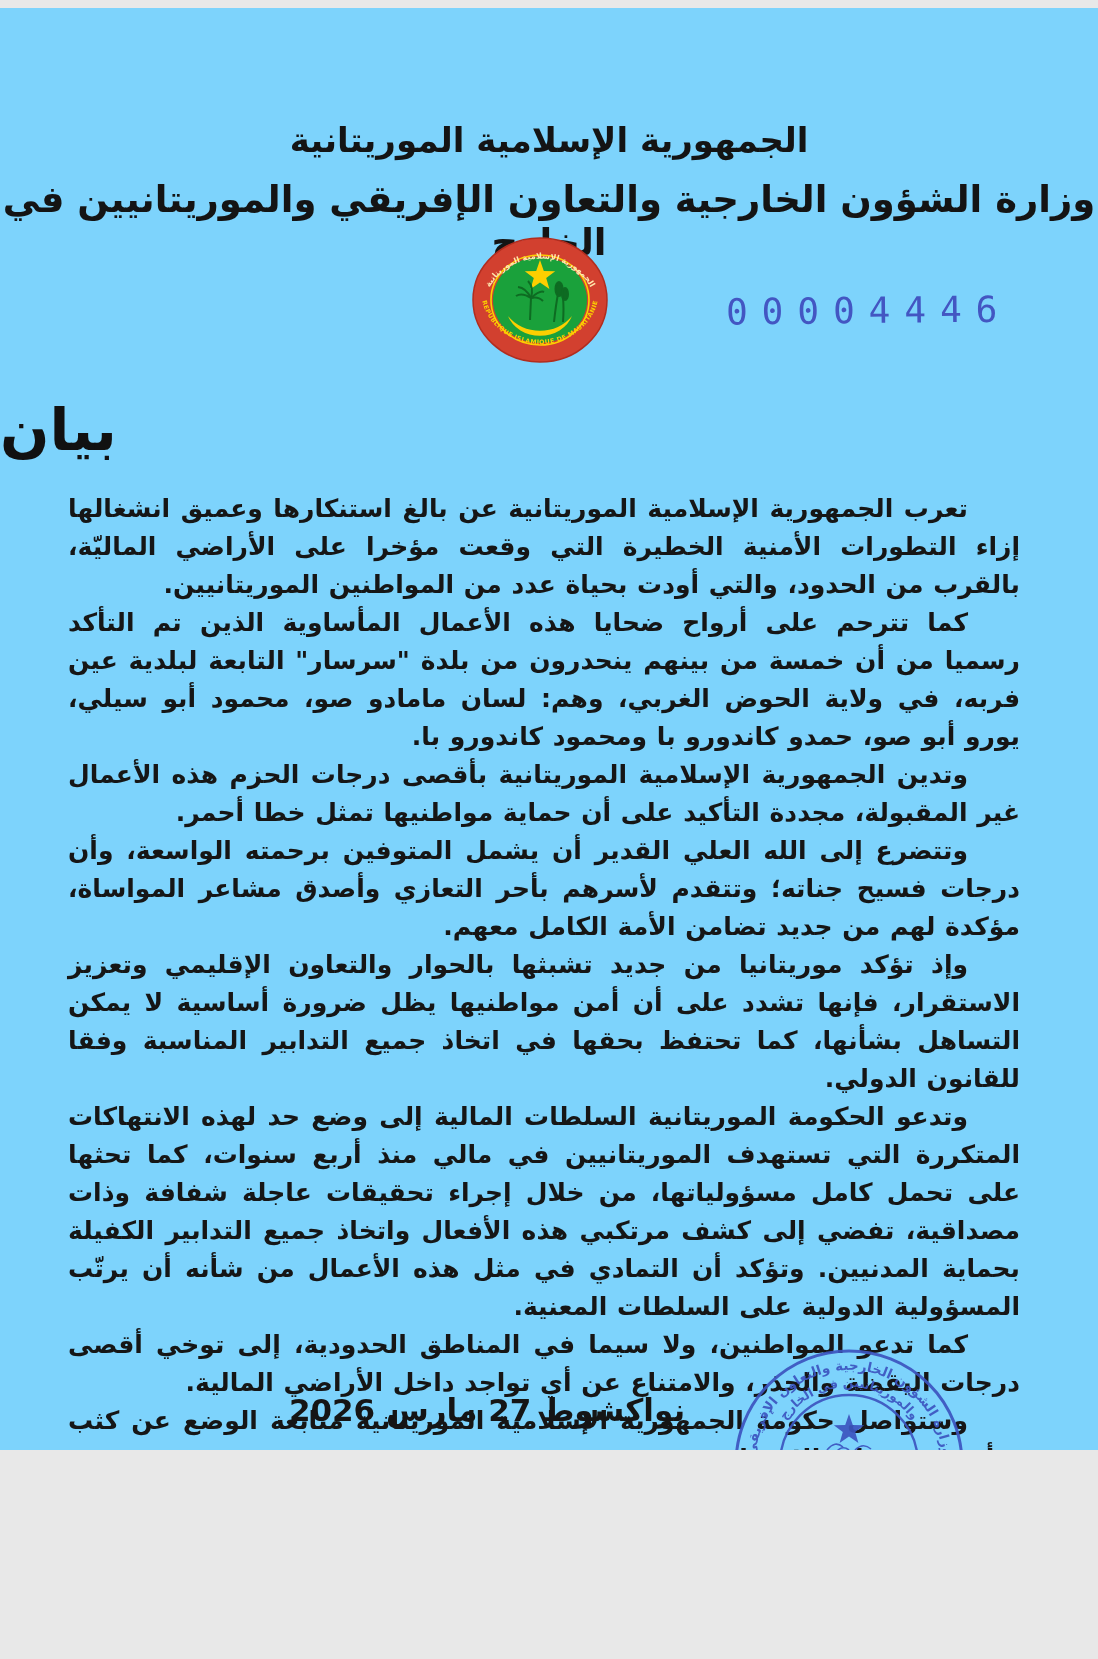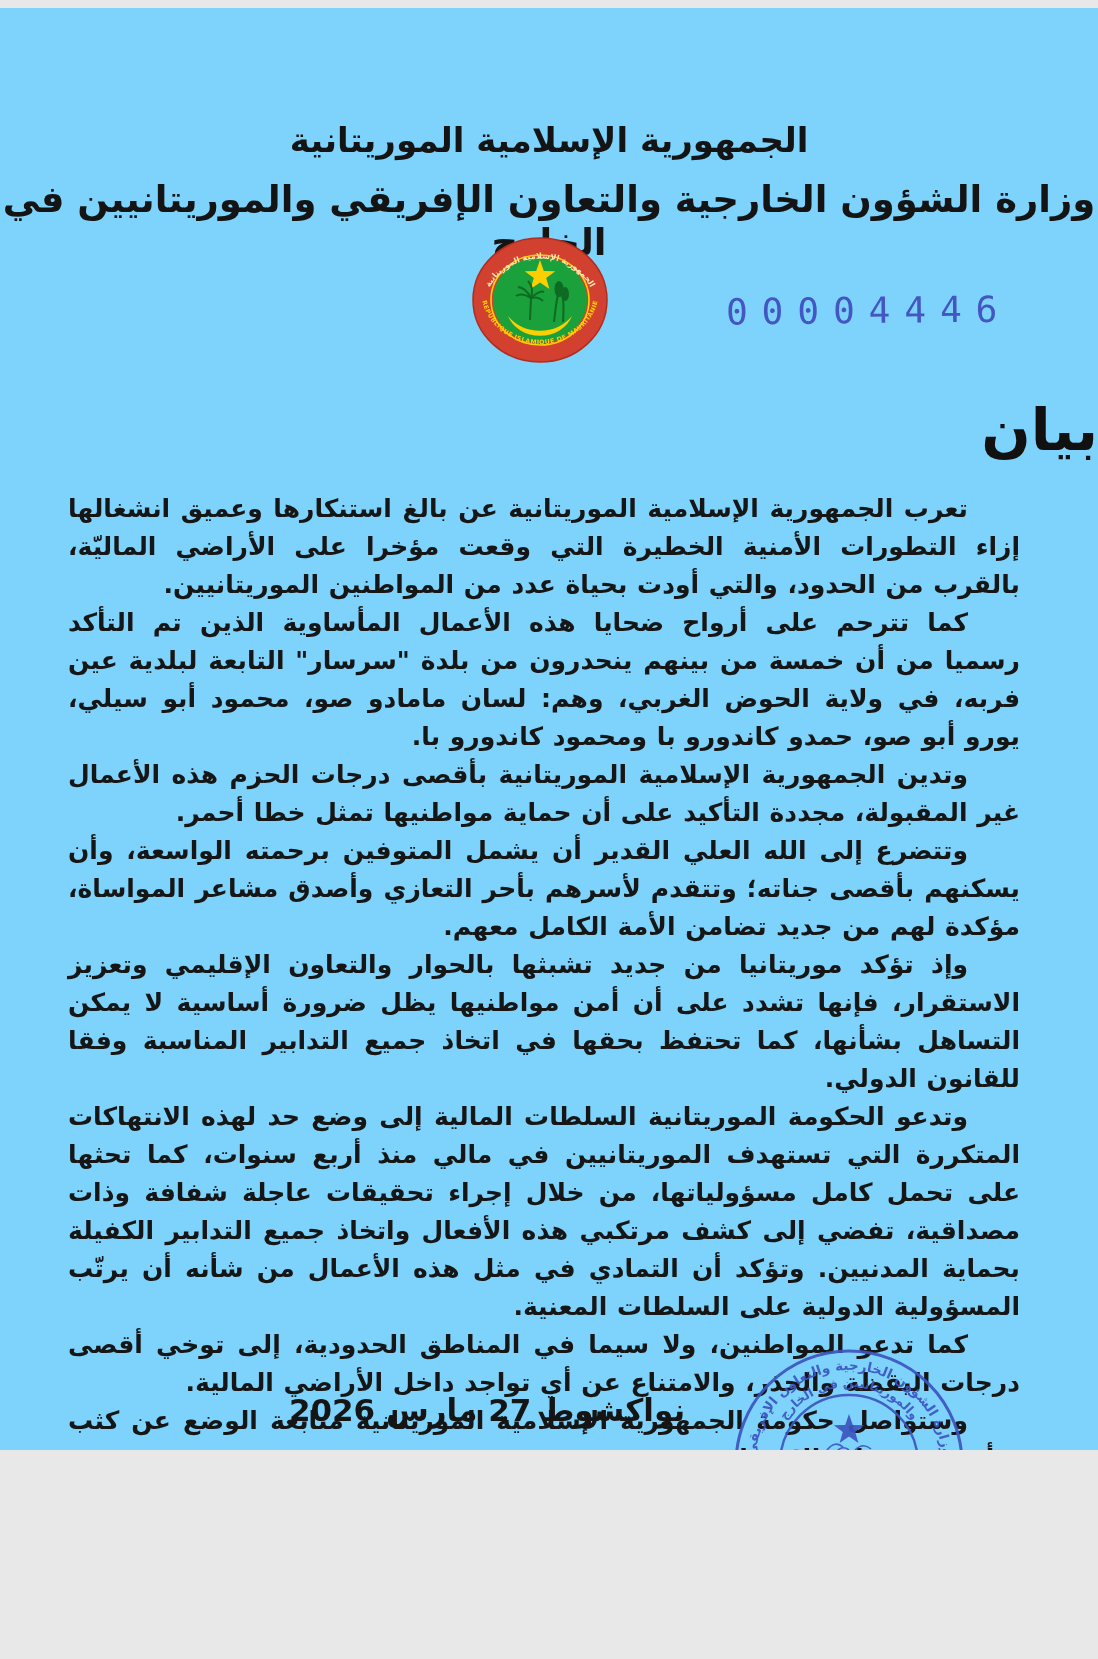--- a/index.html
+++ b/index.html
@@ -21,21 +21,21 @@
   .hdr2{top:170px;font-size:37px;letter-spacing:-0.5px;}
   .emblem{position:absolute;left:468px;top:226px;}
   .refnum{
     position:absolute;left:726px;top:282px;
     font-family:"DejaVu Sans Mono",monospace;
     font-size:36px;color:#4356c2;letter-spacing:14px;
     transform:rotate(-0.6deg);
   }
   .doc-title{
     position:absolute;left:0;top:388px;width:100%;
-    text-align:right;direction:rtl;
+    text-align:left;direction:rtl;
     font-size:58px;font-weight:bold;color:#111;
   }
   .body-text{
     position:absolute;left:68px;right:78px;top:482px;
     direction:rtl;
   }
   .body-text p{
     margin:0;
     text-indent:52px;
     text-align:justify;
@@ -99,21 +99,21 @@
   </div>
 
   <div class="refnum">00004446</div>
 
   <div class="doc-title">بيان</div>
 
   <div class="body-text">
     <p>تعرب الجمهورية الإسلامية الموريتانية عن بالغ استنكارها وعميق انشغالها إزاء التطورات الأمنية الخطيرة التي وقعت مؤخرا على الأراضي الماليّة، بالقرب من الحدود، والتي أودت بحياة عدد من المواطنين الموريتانيين.</p>
     <p>كما تترحم على أرواح ضحايا هذه الأعمال المأساوية الذين تم التأكد رسميا من أن خمسة من بينهم ينحدرون من بلدة "سرسار" التابعة لبلدية عين فربه، في ولاية الحوض الغربي، وهم: لسان مامادو صو، محمود أبو سيلي، يورو أبو صو، حمدو كاندورو با ومحمود كاندورو با.</p>
     <p>وتدين الجمهورية الإسلامية الموريتانية بأقصى درجات الحزم هذه الأعمال غير المقبولة، مجددة التأكيد على أن حماية مواطنيها تمثل خطا أحمر.</p>
-    <p>وتتضرع إلى الله العلي القدير أن يشمل المتوفين برحمته الواسعة، وأن يسكنهم بأقصى جناته؛ وتتقدم لأسرهم بأحر التعازي وأصدق مشاعر المواساة، مؤكدة لهم من جديد تضامن الأمة الكامل معهم.</p>
+    <p>وتتضرع إلى الله العلي القدير أن يشمل المتوفين برحمته الواسعة، وأن درجات فسيح جناته؛ وتتقدم لأسرهم بأحر التعازي وأصدق مشاعر المواساة، مؤكدة لهم من جديد تضامن الأمة الكامل معهم.</p>
     <p>وإذ تؤكد موريتانيا من جديد تشبثها بالحوار والتعاون الإقليمي وتعزيز الاستقرار، فإنها تشدد على أن أمن مواطنيها يظل ضرورة أساسية لا يمكن التساهل بشأنها، كما تحتفظ بحقها في اتخاذ جميع التدابير المناسبة وفقا للقانون الدولي.</p>
     <p>وتدعو الحكومة الموريتانية السلطات المالية إلى وضع حد لهذه الانتهاكات المتكررة التي تستهدف الموريتانيين في مالي منذ أربع سنوات، كما تحثها على تحمل كامل مسؤولياتها، من خلال إجراء تحقيقات عاجلة شفافة وذات مصداقية، تفضي إلى كشف مرتكبي هذه الأفعال واتخاذ جميع التدابير الكفيلة بحماية المدنيين. وتؤكد أن التمادي في مثل هذه الأعمال من شأنه أن يرتّب المسؤولية الدولية على السلطات المعنية.</p>
     <p>كما تدعو المواطنين، ولا سيما في المناطق الحدودية، إلى توخي أقصى درجات اليقظة والحذر، والامتناع عن أي تواجد داخل الأراضي المالية.</p>
     <p>وستواصل حكومة الجمهورية الإسلامية الموريتانية متابعة الوضع عن كثب وبأقصى درجات الاهتمام.</p>
   </div>
 
   <div class="dateline">نواكشوط 27 مارس 2026</div>
 
   <div class="stamp">
     <svg width="236" height="236" viewBox="0 0 236 236">

